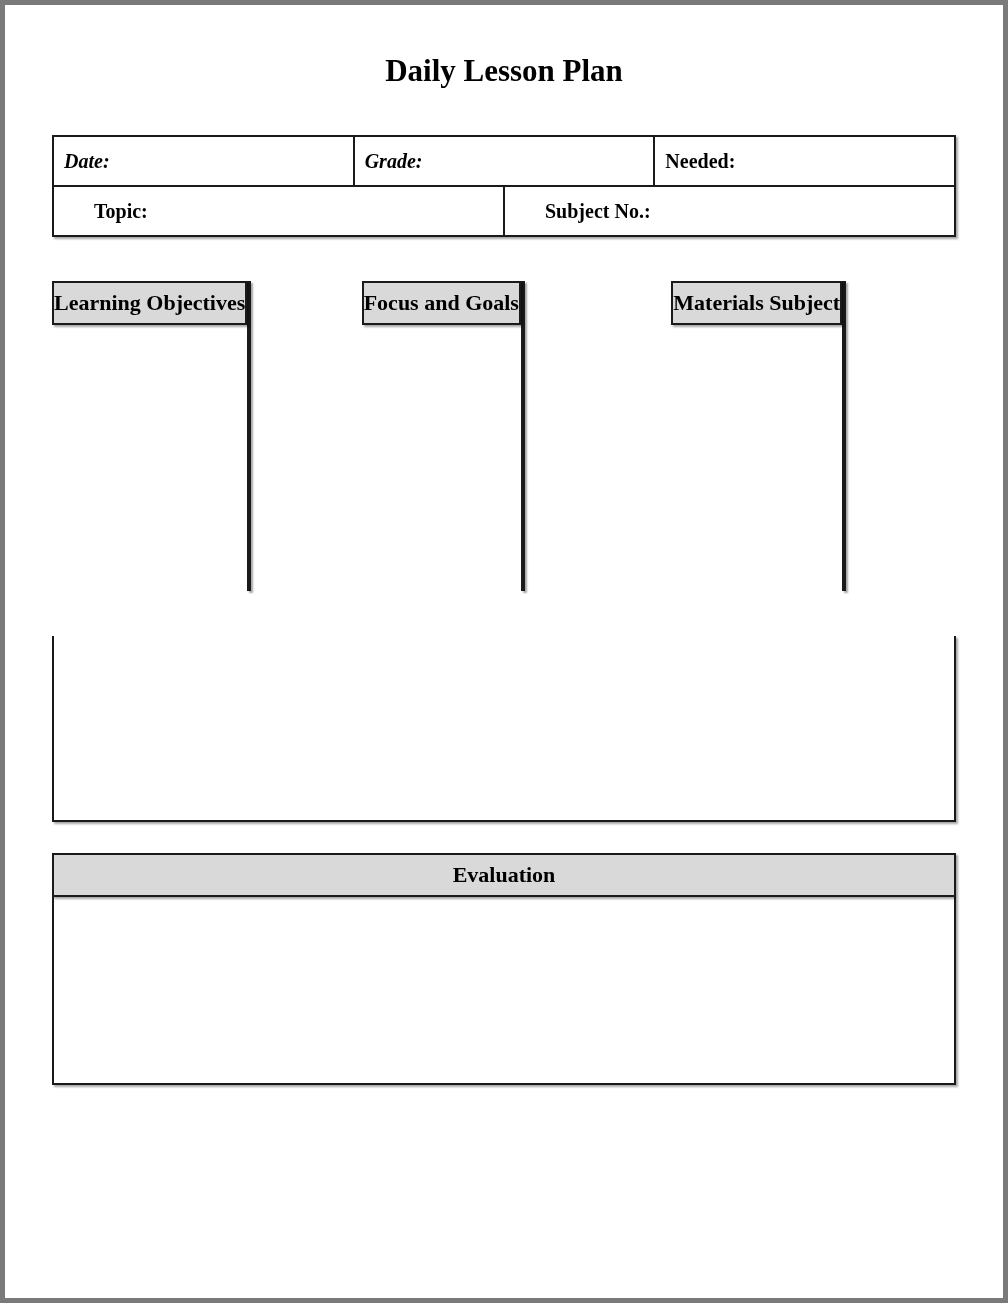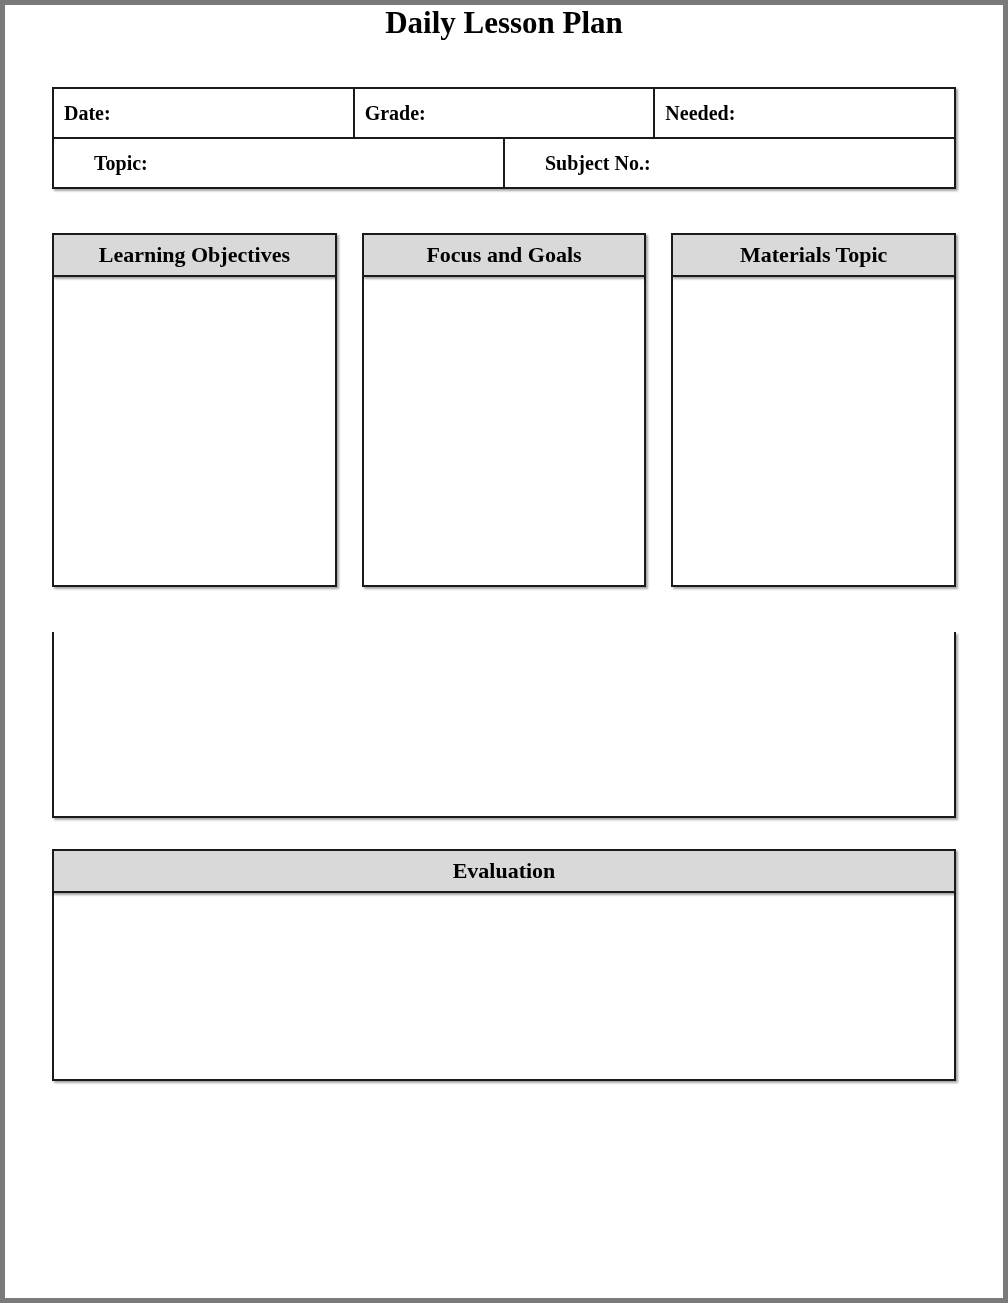--- a/index.html
+++ b/index.html
@@ -17,20 +17,21 @@
     width: 1008px;
     height: 1303px;
     border: 5px solid var(--frame);
     background: var(--background);
     overflow: hidden;
   }
   .sheet {
     padding: 0 47px;
   }
   .doc-title {
+    margin-top: 48px;
     text-align: center;
     font-size: 31px;
     font-weight: bold;
     color: #000;
   }
   
   .info-table {
     margin-top: 46px;
     border: 2px solid var(--border);
     box-shadow: 2px 2px 2px rgba(0,0,0,0.35);
@@ -41,21 +42,21 @@
   .info-cell {
     height: 48px;
     display: flex;
     align-items: center;
     padding-left: 10px;
     font-size: 20px;
     font-weight: bold;
     color: #000;
   }
   .info-row.first .info-cell { flex: 1; }
-  .info-row.first .info-cell:not(:last-child) { border-right: 2px solid var(--border); }
+  .info-row.first .info-cell:not(:last-child) { border-right: 2px solid var(--border); font-style: italic; }
   .info-row.second .info-cell { flex: 1; margin-left: 30px; }
   .info-row.second .info-cell:first-child { border-right: 2px solid var(--border); }
   
   .section-header {
     height: 44px;
     background: var(--header-bg);
     border: 2px solid var(--border);
     box-shadow: 2px 2px 2px rgba(0,0,0,0.35);
     display: flex;
     align-items: center;
@@ -72,21 +73,21 @@
     box-shadow: 2px 2px 2px rgba(0,0,0,0.35);
     background: var(--background);
     position: relative;
     z-index: 1;
   }
   .columns-row {
     margin-top: 44px;
     display: flex;
     gap: 25px;
   }
-  .column { flex: 1; display: flex; flex-direction: column; }
+  .column { flex: 1; display: flex; flex-direction: row; }
   .column .section-body { height: 310px; }
   .structure-section { margin-top: 45px; }
   .structure-section .section-body { height: 186px; }
   .evaluation-section { margin-top: 31px; }
   .evaluation-section .section-body { height: 188px; }
 </style>
 </head>
 <body>
 
 <div class="page">
@@ -119,21 +120,21 @@
     <div class="columns-row">
       <div class="column">
         <div class="section-header">Learning Objectives</div>
         <div class="section-body"></div>
       </div>
       <div class="column">
         <div class="section-header">Focus and Goals</div>
         <div class="section-body"></div>
       </div>
       <div class="column">
-        <div class="section-header">Materials Topic</div>
+        <div class="section-header">Materials Subject</div>
         <div class="section-body"></div>
       </div>
     </div>
 
     <div class="structure-section">
       <div class="section-body"></div>
     </div>
 
     <div class="evaluation-section">
       <div class="section-header">Evaluation</div>

